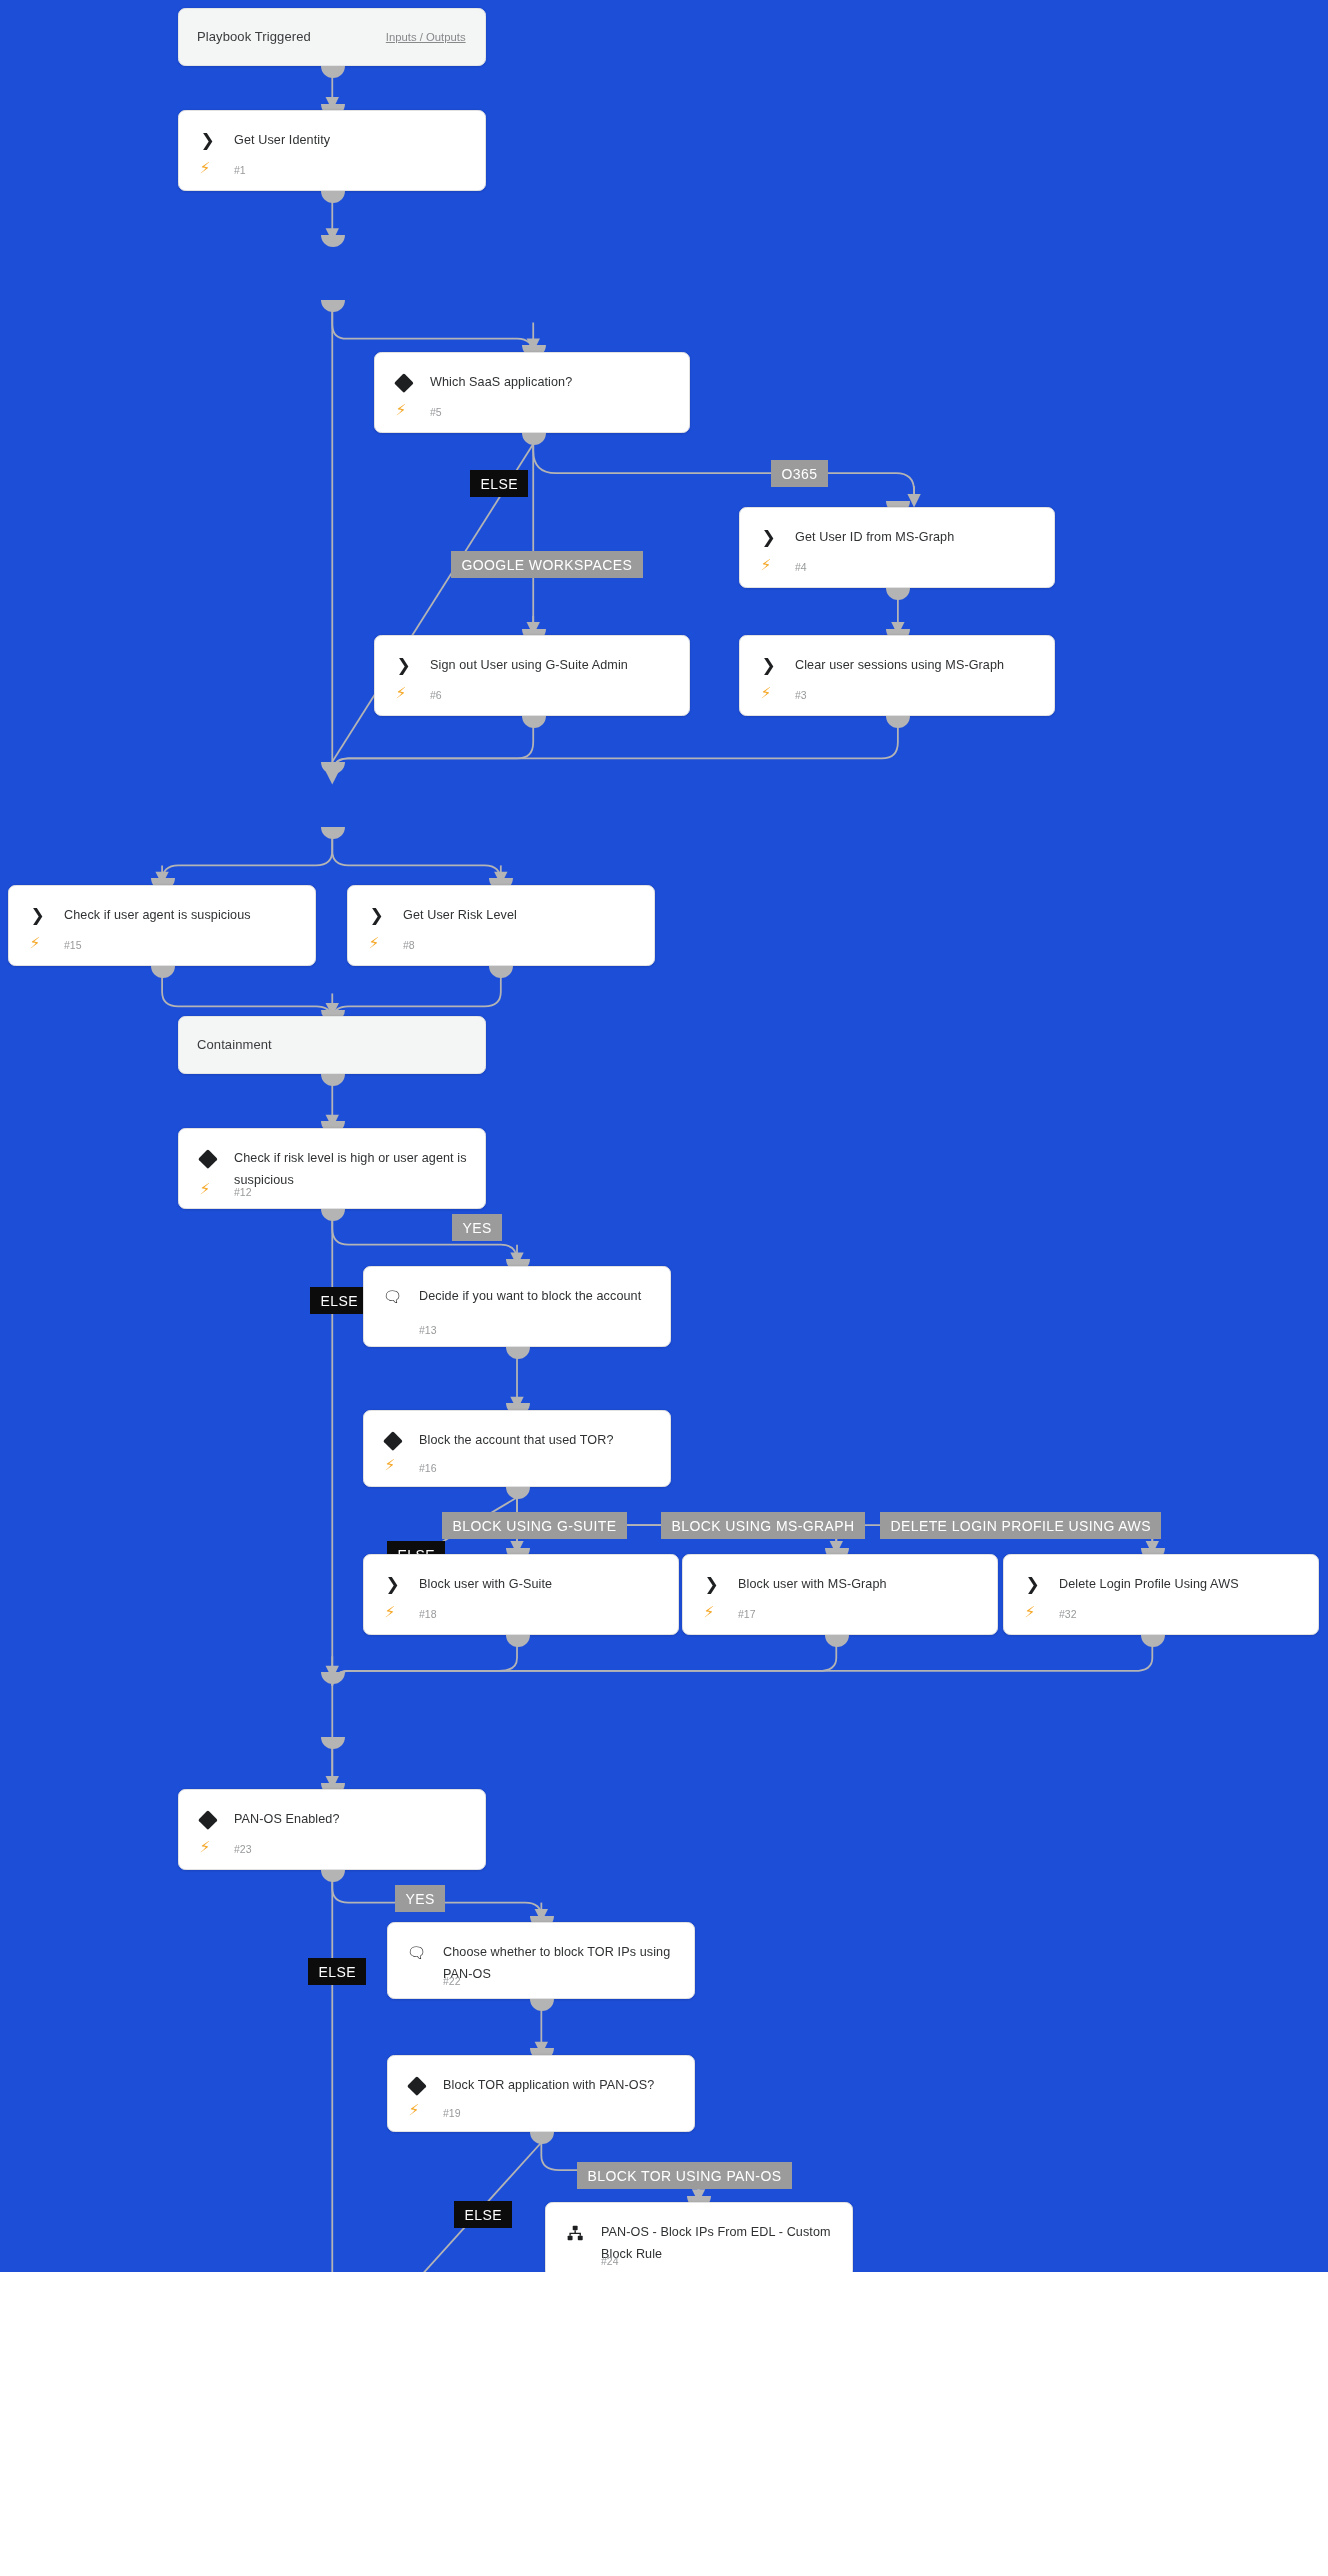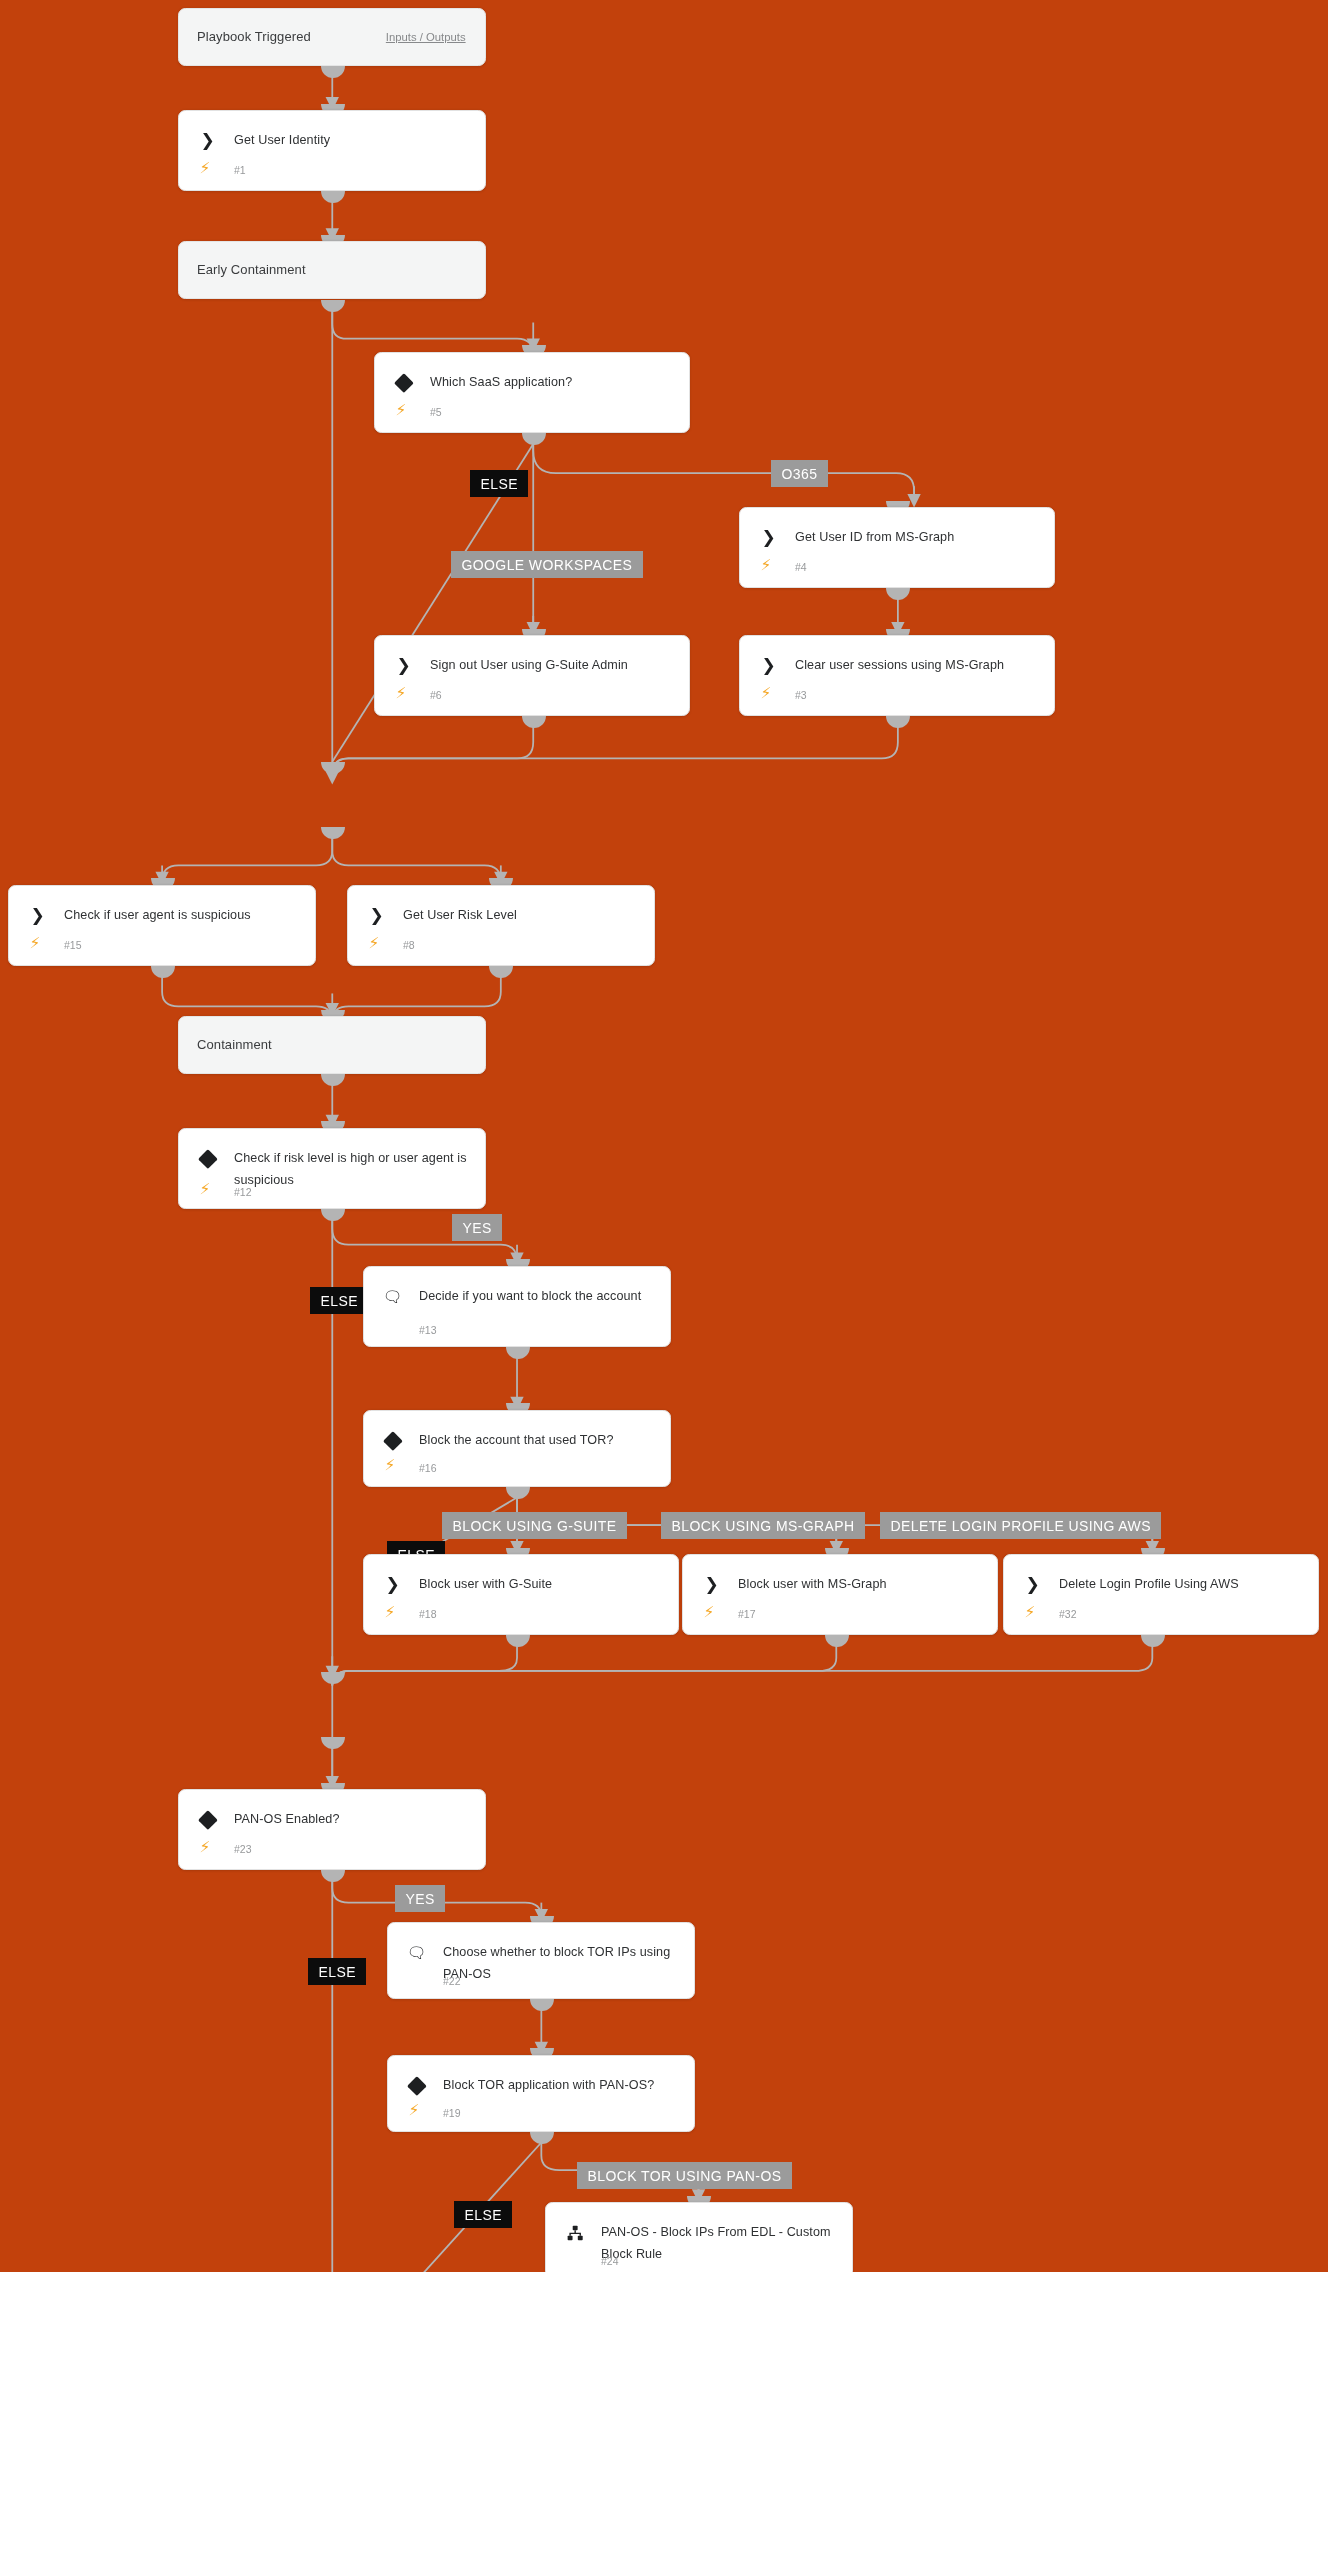--- a/index.html
+++ b/index.html
@@ -1,17 +1,17 @@
 <!DOCTYPE html>
 <html style="font-size:13px"><head>
 <meta charset="utf-8">
 <style>
   html,body{margin:0;padding:0;background:#ffffff;}
   body{font-family:"Liberation Sans","DejaVu Sans",sans-serif;}
-  #canvas{position:relative;width:1329px;height:2272px;background:#c2410c;overflow:hidden;}
+  #canvas{position:relative;width:1329px;height:2272px;background:#1d4ed8;overflow:hidden;}
   svg#wires{position:absolute;left:0;top:0;width:1329px;height:2576px;pointer-events:none;}
 
   
   .node{position:absolute;box-sizing:border-box;border-radius:7.3px;background:#ffffff;
         border:0.8px solid #e2e2e2;box-shadow:0 0.8px 2.4px rgba(0,0,0,.13);}
   .node.section{background:#f4f5f5;border:0.8px solid #e4e5e5;}
   .node .ico{position:absolute;left:18px;top:19.4px;width:21px;height:21px;
              display:flex;align-items:center;justify-content:center;}
   .node .ttl{position:absolute;left:55px;top:18px;right:14.6px;font-size:12.6px;
              line-height:22px;color:#2f3133;letter-spacing:0.1px;}
@@ -181,23 +181,20 @@
       </div>
     <div class="ttl">Get User Identity</div>
     <div class="bolt">
         <span class="g-bolt">⚡</span>
       </div>
     <div class="num">#1</div>
   </div>
   <div class="knob out" style="left:321px;top:191px;"></div>
 
   <div class="knob in" style="left:321px;top:235px;"></div>
-  <div class="node section" style="left:178px;top:241px;width:308px;height:58px;">
-    <div class="ttl">Early Containment</div>
-  </div>
   <div class="knob out" style="left:321px;top:300px;"></div>
 
   <div class="knob in" style="left:522px;top:345px;"></div>
   <div class="node" style="left:374px;top:352px;width:316px;height:81px;">
     <div class="ico">
         <span class="g-diam"></span>
       </div>
     <div class="ttl">Which SaaS application?</div>
     <div class="bolt">
         <span class="g-bolt">⚡</span>

